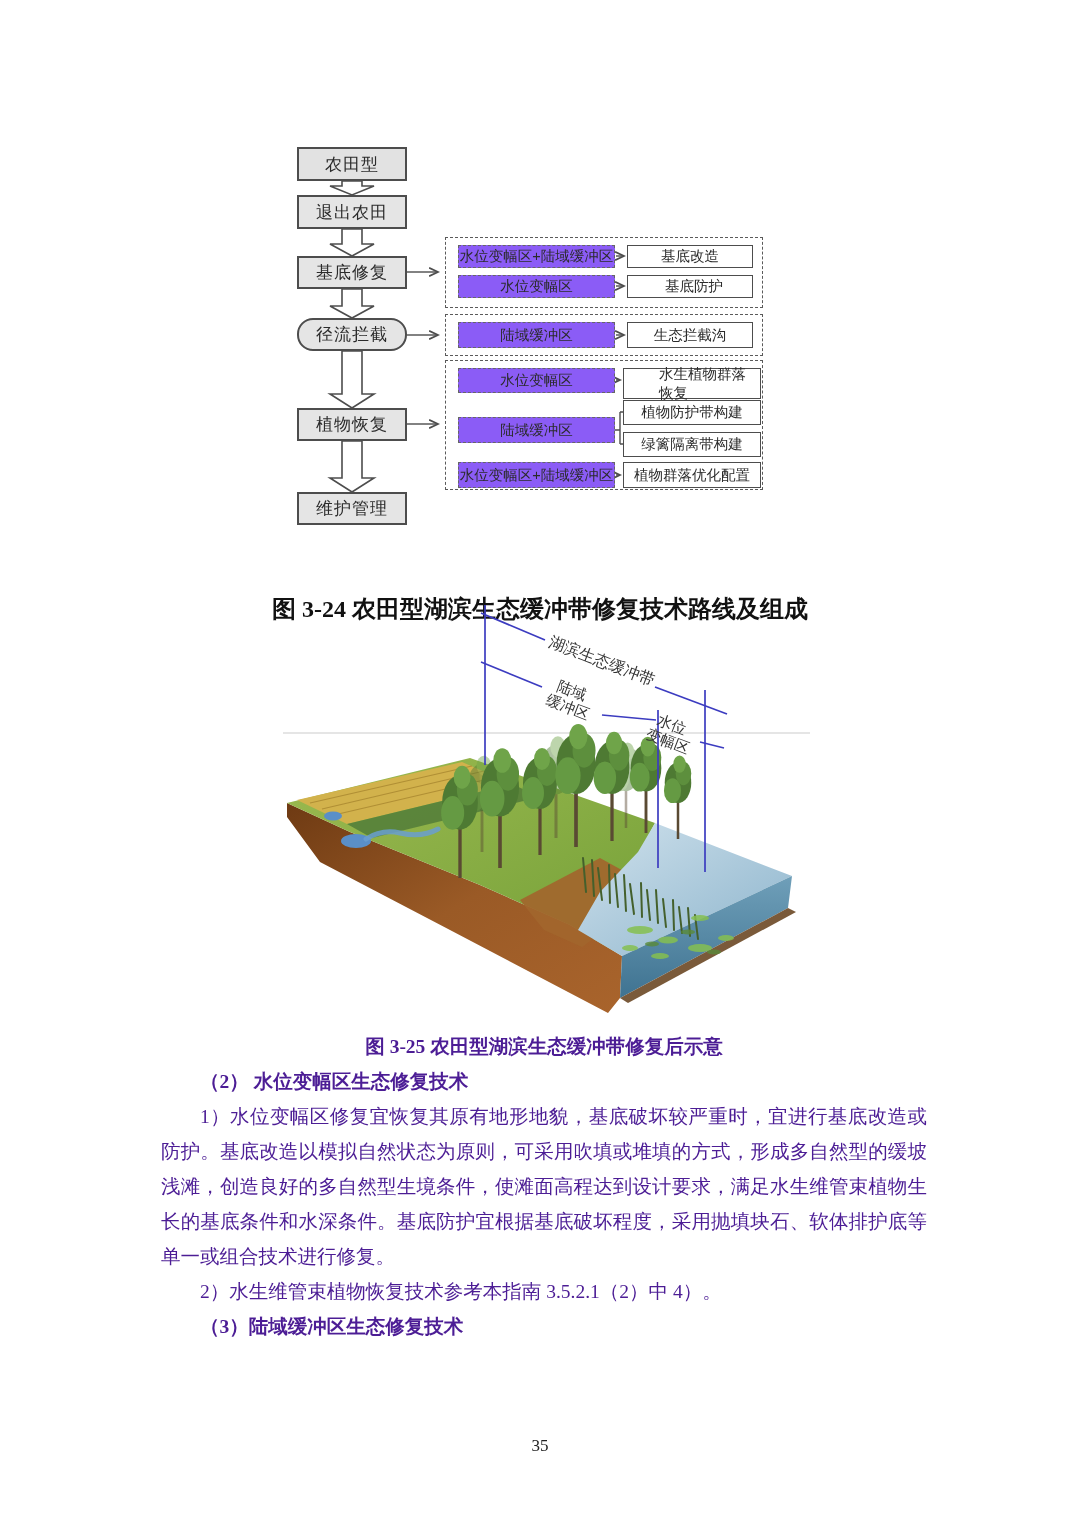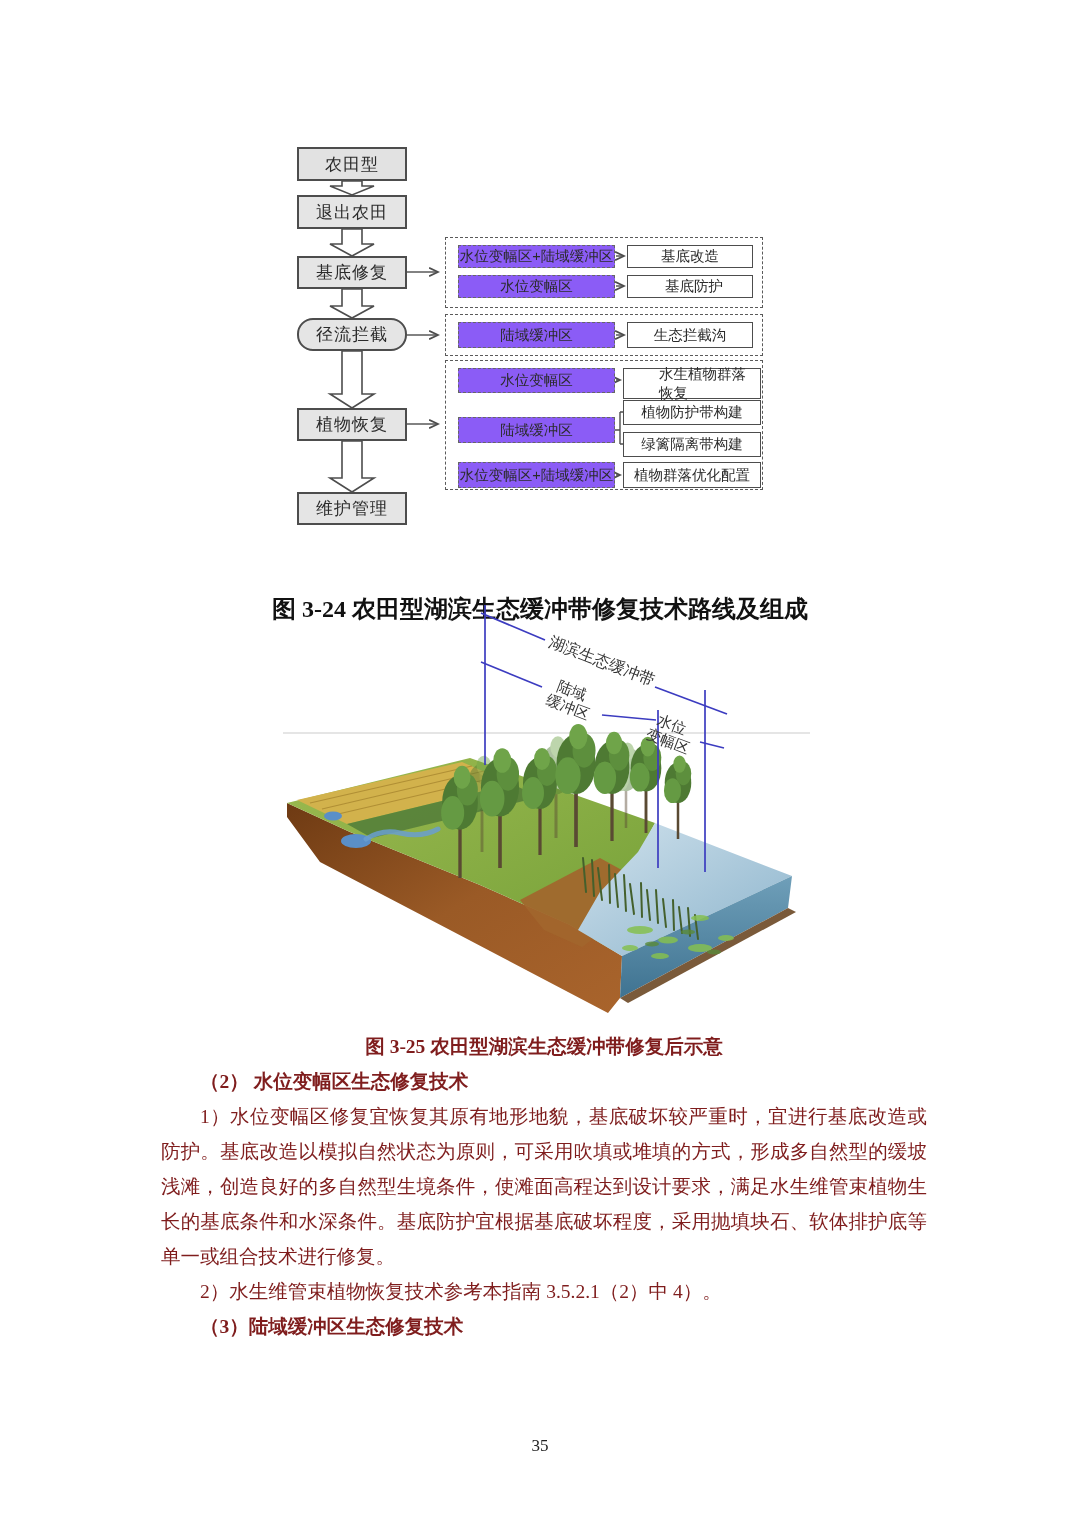--- a/index.html
+++ b/index.html
@@ -17,21 +17,21 @@
   .fc-group{position:absolute;border:1.6px dashed #5a5a5a;box-sizing:border-box;background:transparent;}
   .fc-zone{position:absolute;display:flex;align-items:center;justify-content:center;
            border:1.3px dashed #666;box-sizing:border-box;font-size:14.5px;color:#2b2b2b;background:#8b5cf6;}
   .fc-act{position:absolute;display:flex;align-items:center;justify-content:center;
           border:1.6px solid #4d4d4d;box-sizing:border-box;font-size:14.5px;color:#2b2b2b;background:#fff;}
 
   
   .caption1{position:absolute;left:0;top:569px;width:1080px;text-align:center;
             font-size:24px;font-weight:bold;color:#111;margin-top:24px;}
   .textblock{position:absolute;left:161px;top:1029px;width:766px;
-             font-size:19.5px;line-height:35px;color:#7f1d1d;}
+             font-size:19.5px;line-height:35px;color:#4c1d95;}
   .caption2{text-align:center;font-weight:bold;}
   .h-bold{font-weight:bold;text-indent:2em;}
   .para{text-indent:2em;text-align:justify;}
   .pagenum{position:absolute;left:0;top:1436px;width:1080px;text-align:center;
            font-size:17px;color:#222;}
 
   
   .figure{position:absolute;left:0;top:600px;width:1080px;height:430px;}
   .dim-label{font-family:"Liberation Sans","DejaVu Sans",sans-serif;fill:#333;font-weight:500;}
 </style>

